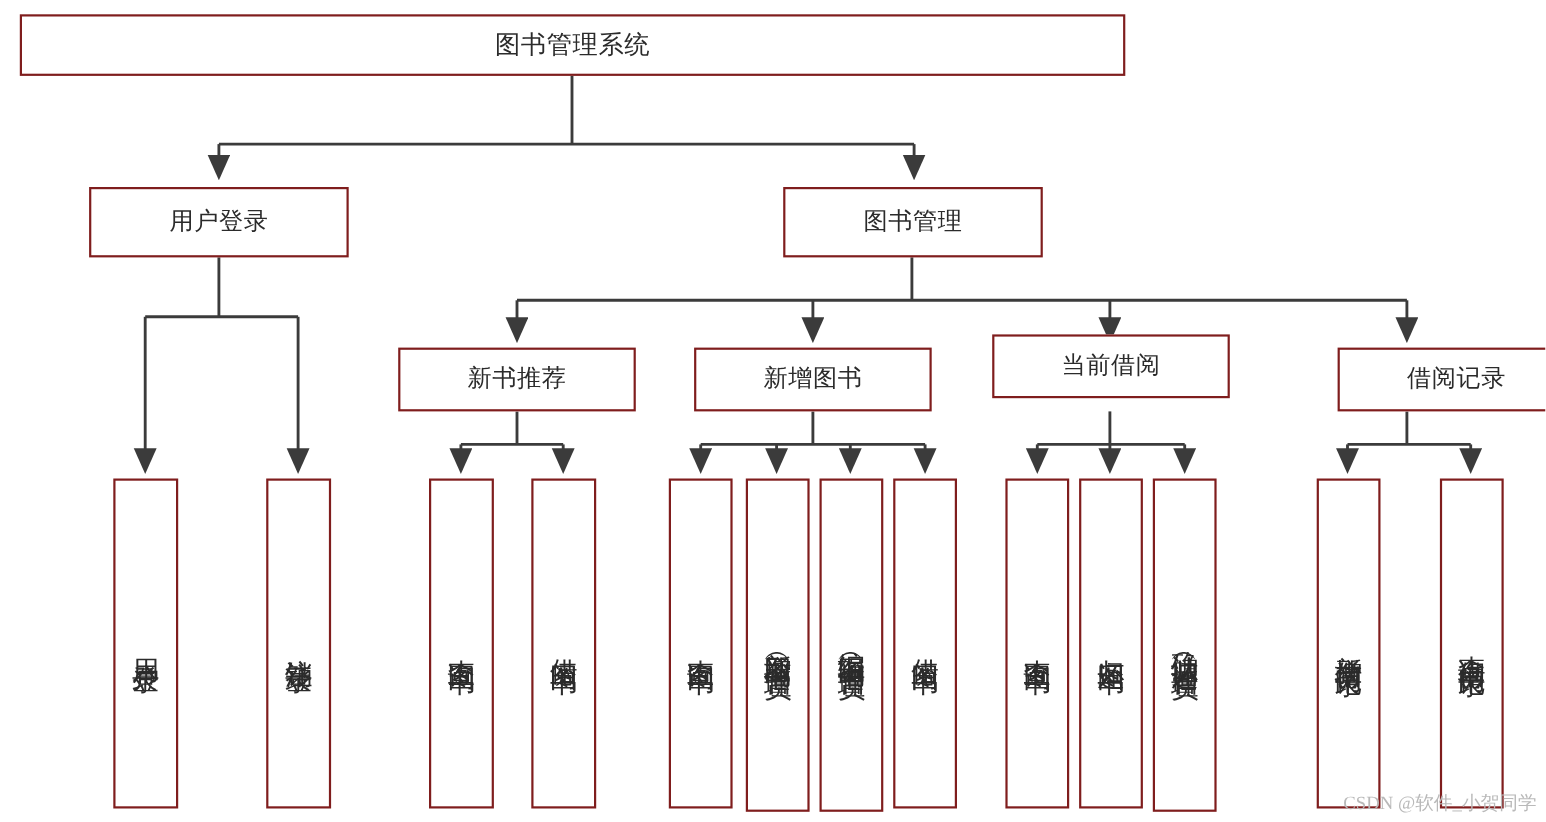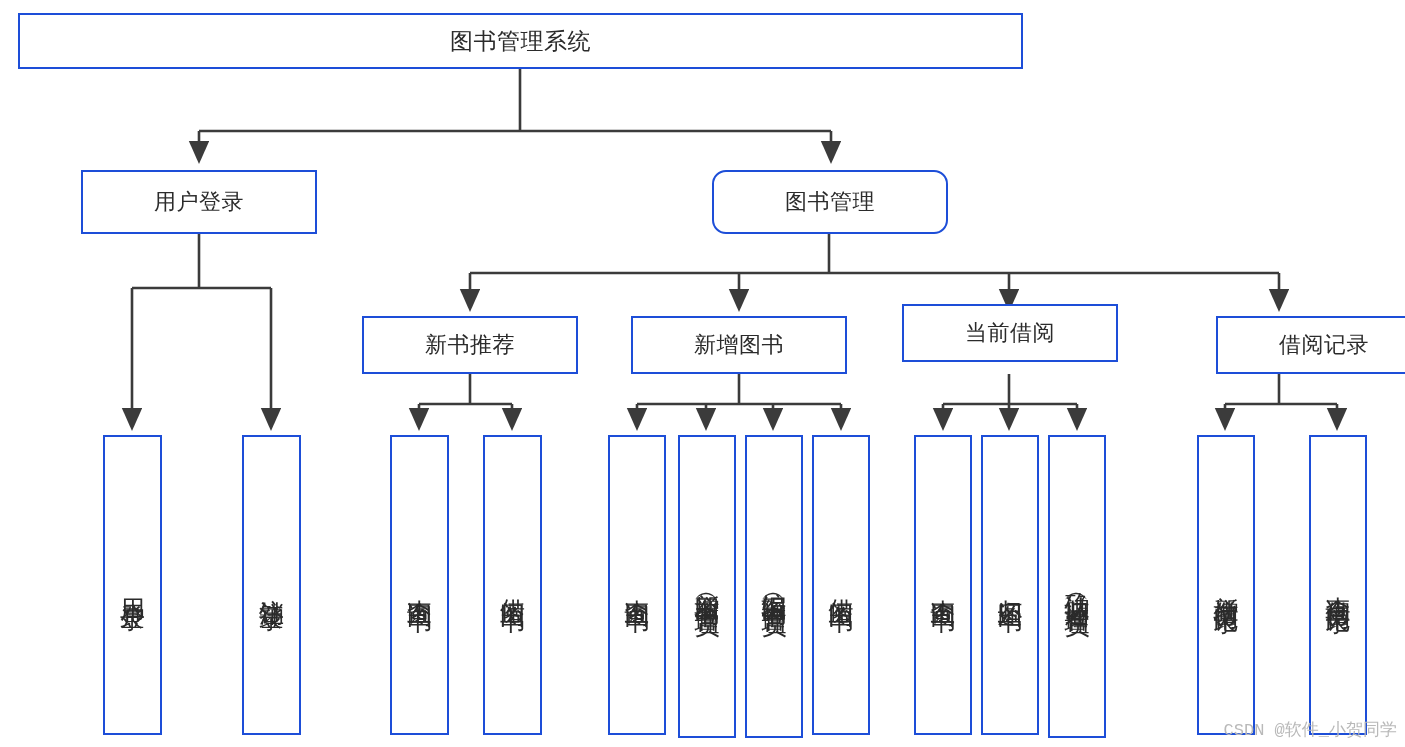--- a/index.html
+++ b/index.html
@@ -21,21 +21,21 @@
     position: absolute;
     left: 0;
     top: 0;
     width: 1405px;
     height: 747px;
     pointer-events: none;
   }
   .node {
     position: absolute;
     box-sizing: border-box;
-    border: 2px solid #1d4ed8;
+    border: 2px solid #7f1d1d;
     background: #ffffff;
     display: flex;
     align-items: center;
     justify-content: center;
     color: #2b2b2b;
   }
   .node .lbl {
     text-align: center;
     line-height: 1.0;
     letter-spacing: 0.5px;
@@ -61,21 +61,21 @@
     letter-spacing: 3px;
     white-space: nowrap;
   }
   .watermark {
     position: absolute;
     right: 8px;
     bottom: 6px;
     font-size: 17px;
     color: #b9b9b9;
     white-space: nowrap;
-    font-family: Liberation Mono, monospace;
+    font-family: Liberation Serif, serif;
     margin-top: 38px;
   }
 </style>
 </head>
 <body>
 
 <div id="canvas">
 
   <svg class="edges" viewBox="0 0 1405 747" xmlns="http://www.w3.org/2000/svg">
     <defs>
@@ -127,21 +127,21 @@
     </g>
   </svg>
 
   <div class="node h root" style="left:18px; top:13px; width:1005px; height:56px;">
     <span class="lbl">图书管理系统</span>
   </div>
 
   <div class="node h" style="left:81px; top:170px; width:236px; height:64px;">
     <span class="lbl">用户登录</span>
   </div>
-  <div class="node h" style="left:712px; top:170px; width:236px; height:64px;border-radius:14px;">
+  <div class="node h" style="left:712px; top:170px; width:236px; height:64px;">
     <span class="lbl">图书管理</span>
   </div>
 
   <div class="node h" style="left:362px; top:316px; width:216px; height:58px;">
     <span class="lbl">新书推荐</span>
   </div>
   <div class="node h" style="left:631px; top:316px; width:216px; height:58px;">
     <span class="lbl">新增图书</span>
   </div>
   <div class="node h" style="left:902px; top:304px; width:216px; height:58px;">

